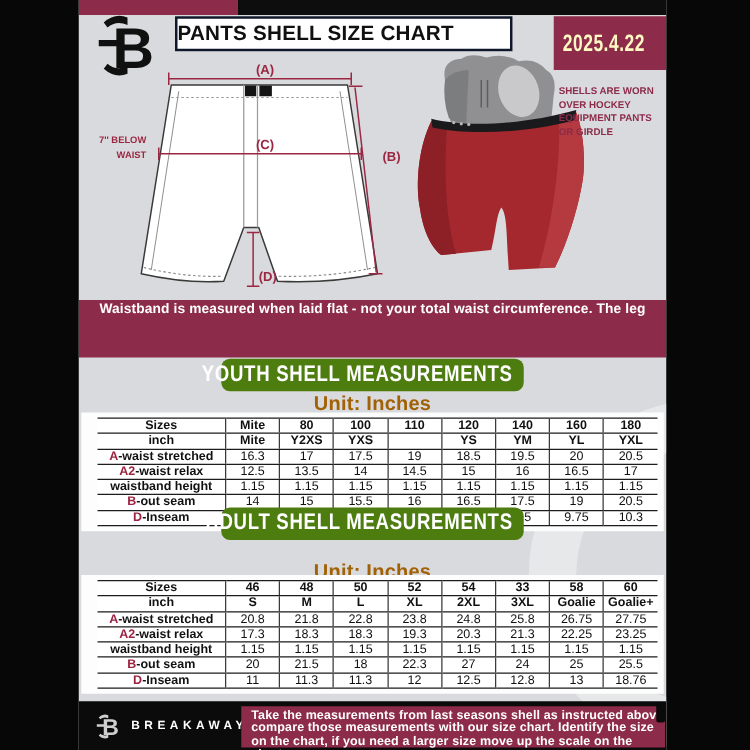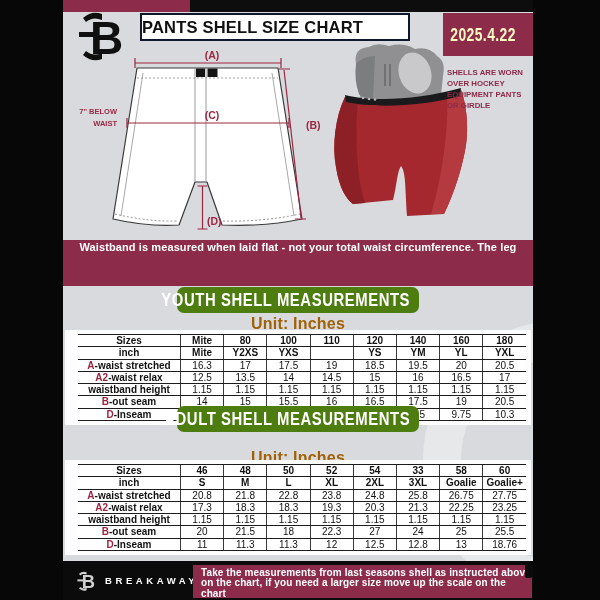--- a/index.html
+++ b/index.html
@@ -314,17 +314,18 @@
     <svg width="20" height="22" viewBox="0 0 50 50">
       <text x="12" y="43" font-size="46" font-weight="bold" fill="#cfcfcf">B</text>
       <rect x="1" y="21" width="15" height="5" fill="#cfcfcf"></rect>
       <path d="M5,7 Q14,-1 24,3 L24,9 Q15,5 8,11 Z" fill="#cfcfcf"></path>
       <path d="M5,44 Q14,52 24,48 L24,42 Q15,46 8,40 Z" fill="#cfcfcf"></path>
     </svg>
     <span class="bw">BREAKAWAY</span>
   </div>
   <div class="abs footer-note">
     <div>Take the measurements from last seasons shell as instructed above</div>
+    <div>compare those measurements  with our size chart. Identify the size</div>
     <div>on the chart, if you need a larger size move up the scale on the chart</div>
   </div>
   <div class="abs pin"></div>
 
 </div>
 
 </body></html>

